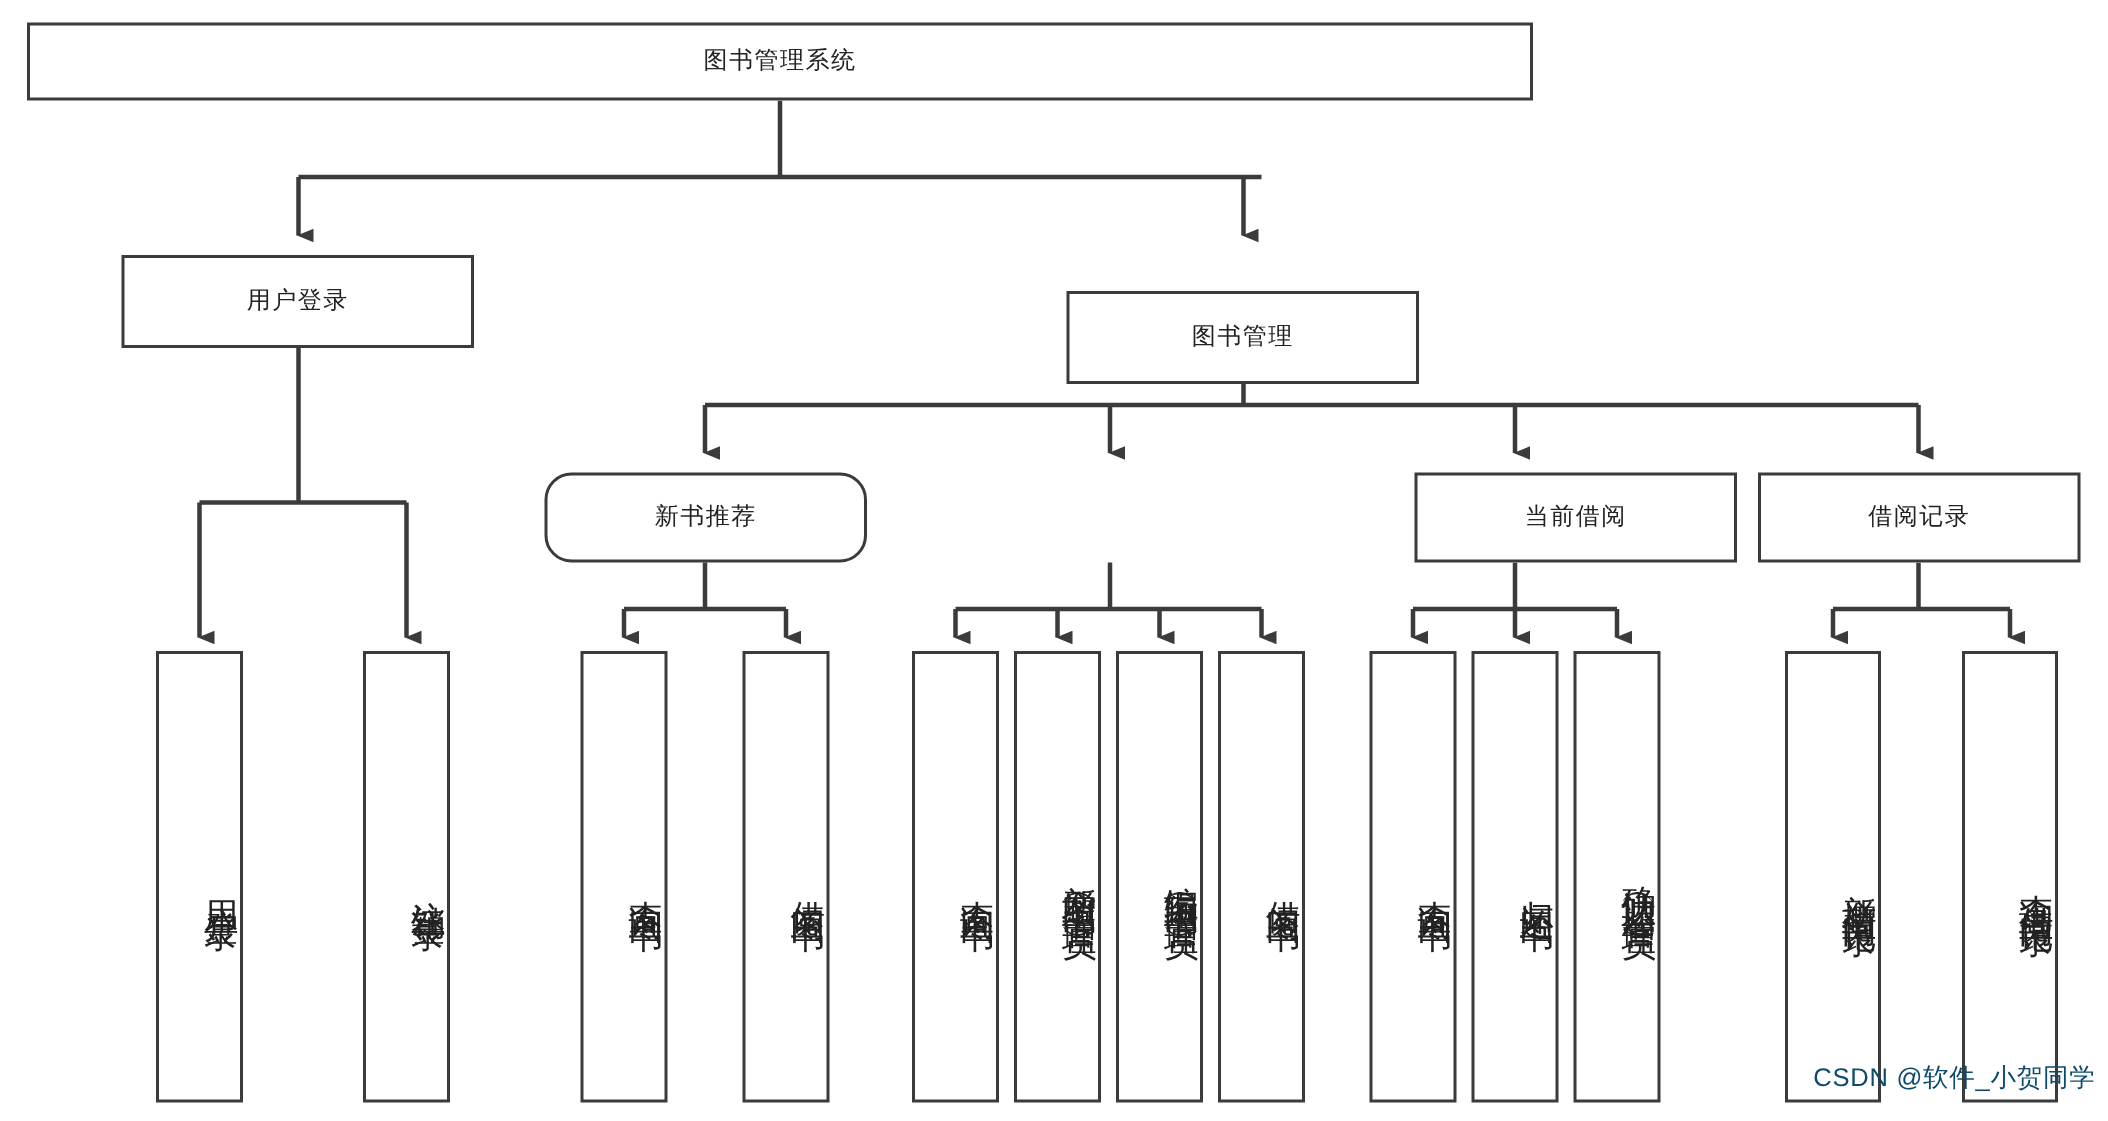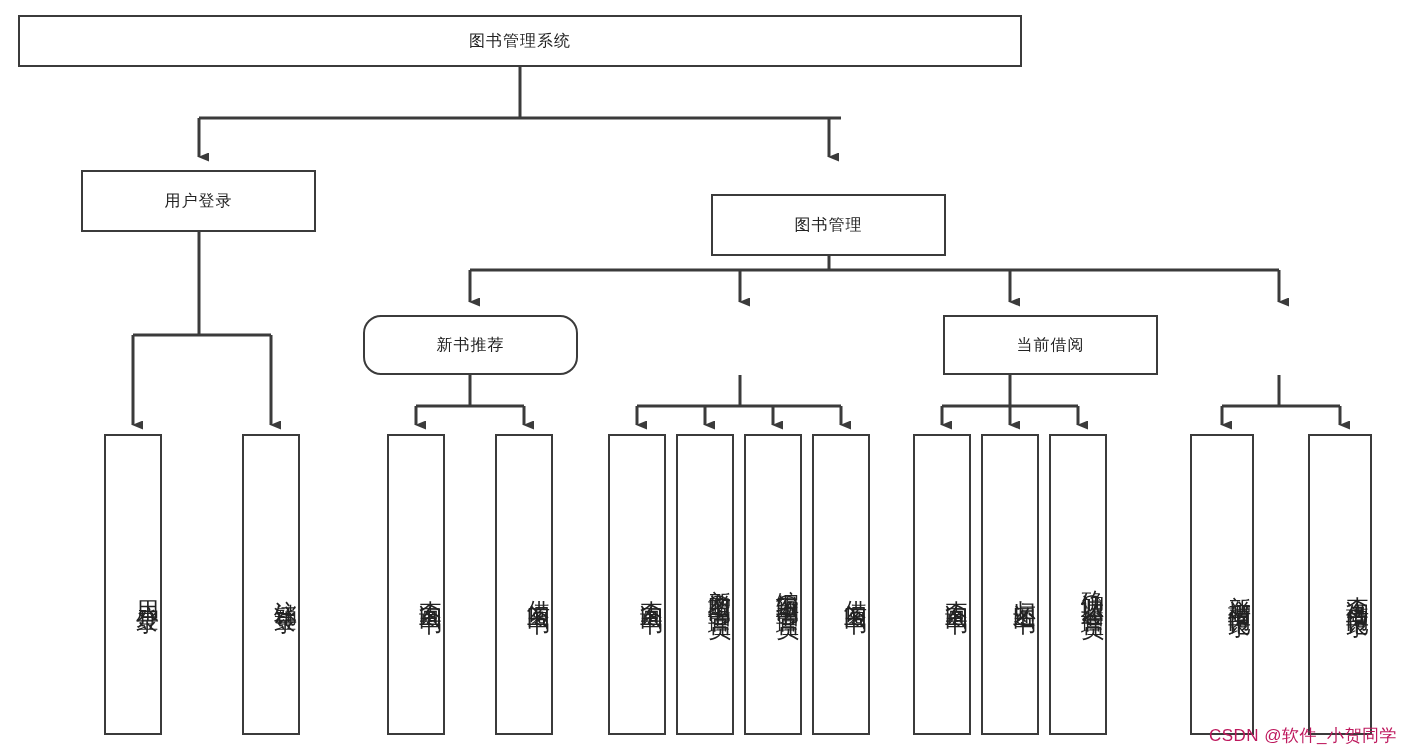--- a/index.html
+++ b/index.html
@@ -51,23 +51,23 @@
     justify-content: center;
     padding-top: 10px;
   }
   .node .lbl {
     display: block;
     text-align: center;
   }
   .watermark {
     position: absolute;
     right: 8px;
-    bottom: 0;
+    bottom: 17px;
     font-size: 17px;
-    color: #be185d;
+    color: #0c4a6e;
     letter-spacing: 0.5px;
     white-space: nowrap;
     margin-left: 13px;
   }
 </style>
 </head>
 <body>
 
 <div id="canvas">
 
@@ -131,20 +131,23 @@
   <div class="node horiz" style="left:711px; top:170px; width:235px; height:62px;margin-top:24px;">
     <span class="lbl">图书管理</span>
   </div>
 
   <div class="node horiz" style="left:363px; top:315px; width:215px; height:60px;border-radius:18px;">
     <span class="lbl">新书推荐</span>
   </div>
   <div class="node horiz" style="left:903px; top:315px; width:215px; height:60px;margin-left:40px;">
     <span class="lbl">当前借阅</span>
   </div>
+  <div class="node horiz" style="left:1172px; top:315px; width:215px; height:60px;">
+    <span class="lbl">借阅记录</span>
+  </div>
 
   <div class="node vert" style="left:104px; top:434px; width:58px; height:301px;">
     <span class="lbl">用户登录</span>
   </div>
   <div class="node vert" style="left:242px; top:434px; width:58px; height:301px;">
     <span class="lbl">注销登录</span>
   </div>
 
   <div class="node vert" style="left:387px; top:434px; width:58px; height:301px;">
     <span class="lbl">查询图书</span>

